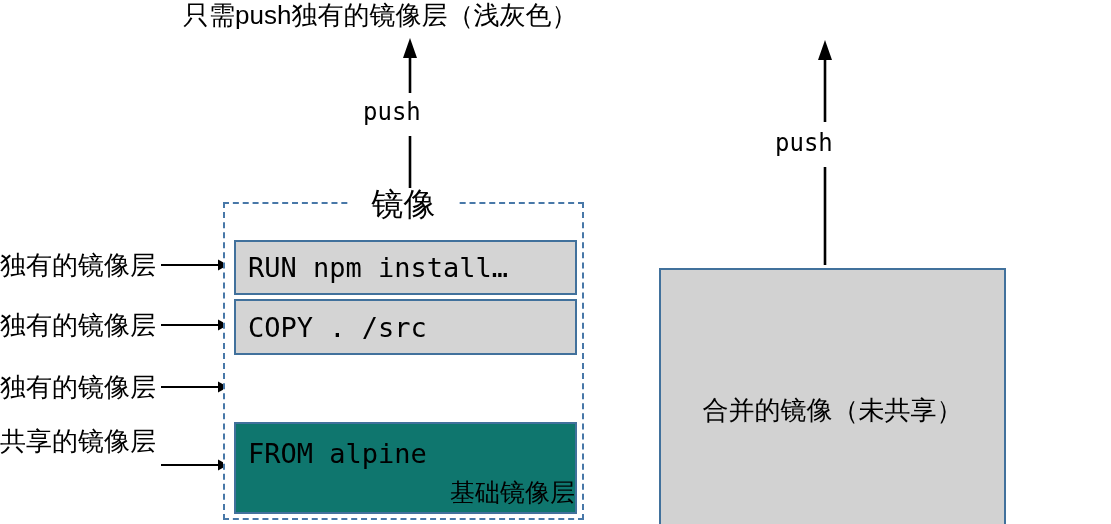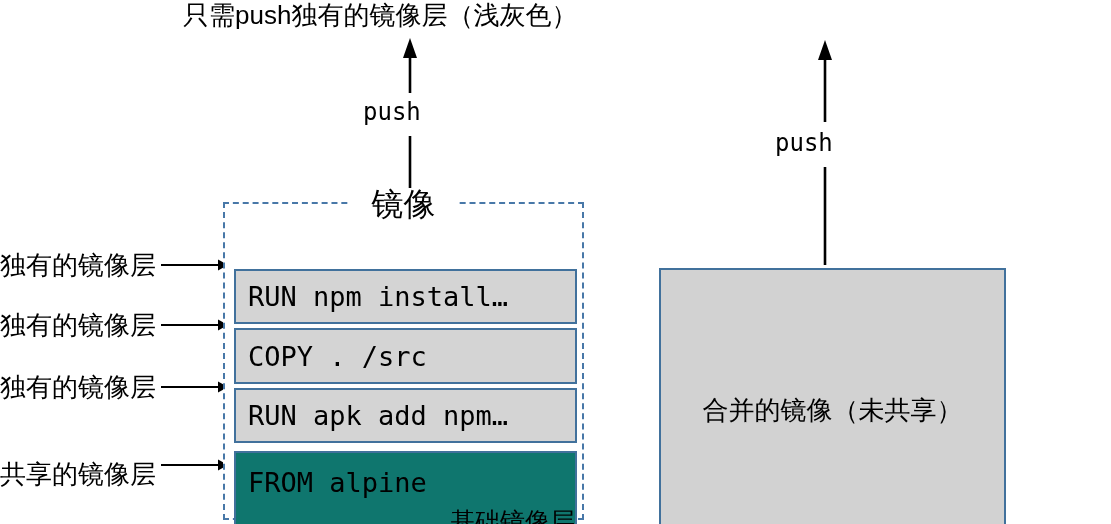--- a/index.html
+++ b/index.html
@@ -76,21 +76,20 @@
     width: 343px;
     box-sizing: border-box;
     border: 2px solid #41719c;
     background: #d4d4d4;
     display: flex;
     align-items: center;
     font-family: "DejaVu Sans Mono", "Liberation Mono", monospace;
     font-size: 27px;
     color: #000000;
     padding-left: 12px;
-    margin-top: 29px;
   }
   #layer-run-npm-install { top: 36px;  height: 55px; }
   #layer-copy-src        { top: 95px;  height: 56px; }
   #layer-run-apk-add     { top: 155px; height: 55px; }
   #layer-from-alpine {
     top: 218px;
     height: 92px;
     background: #0f766e;
     flex-direction: column;
     align-items: stretch;
@@ -115,21 +114,21 @@
     left: 0;
     width: 160px;
     font-size: 26px;
     line-height: 28px;
     white-space: nowrap;
     color: #000000;
   }
   #side-label-unique-1 { top: 251px; }
   #side-label-unique-2 { top: 311px; }
   #side-label-unique-3 { top: 373px; }
-  #side-label-shared   { top: 461px; font-family: Liberation Serif, serif; }
+  #side-label-shared   { top: 427px; }
 
   
   #merged-image-box {
     position: absolute;
     left: 659px;
     top: 268px;
     width: 347px;
     height: 284px;
     box-sizing: border-box;
     border: 2px solid #41719c;
@@ -190,21 +189,20 @@
   <div class="side-label" id="side-label-unique-3">独有的镜像层</div>
   <div class="side-label" id="side-label-shared">共享的镜像层</div>
 
   <div id="image-box">
     <div id="image-box-title">镜像</div>
 
     <div class="layer" id="layer-run-npm-install">RUN npm install…</div>
 
     <div class="layer" id="layer-copy-src">COPY . /src</div>
 
-    <div class="layer" id="layer-run-apk-add">RUN apk add npm…</div>
 
     <div class="layer" id="layer-from-alpine">
       <div class="code-line">FROM alpine</div>
       <div id="base-layer-label">基础镜像层</div>
     </div>
   </div>
 
   <div id="merged-image-box">
     <div id="merged-image-label">合并的镜像（未共享）</div>
   </div>

